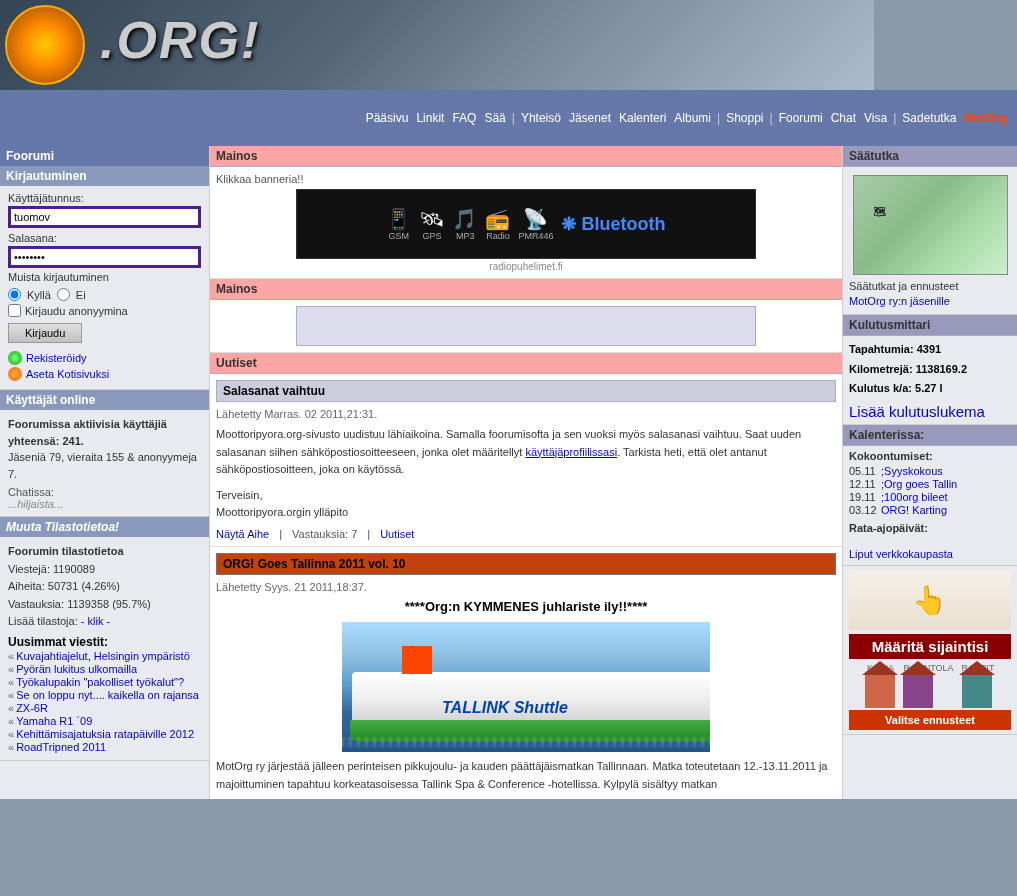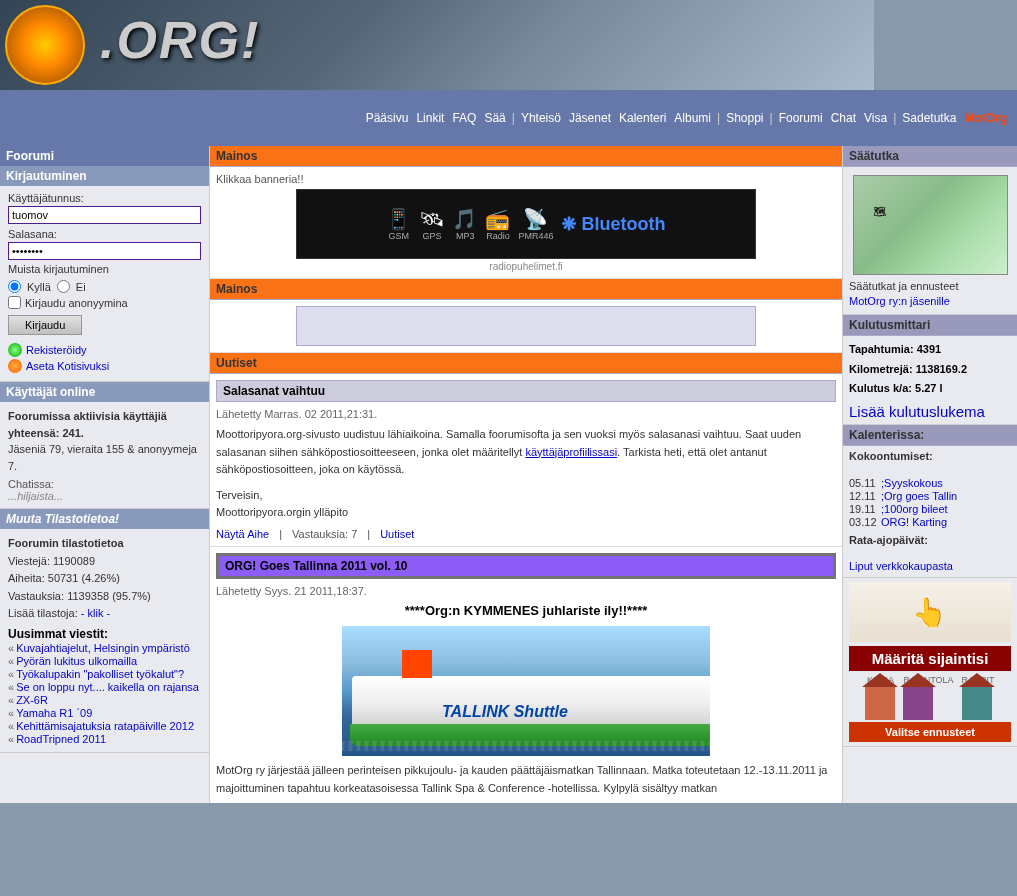--- a/index.html
+++ b/index.html
@@ -78,21 +78,21 @@
       border-bottom: 1px solid #cccccc;
     }
     .sidebar-label {
       font-size: 11px;
       color: #333;
       display: block;
       margin-bottom: 2px;
     }
     .sidebar-input {
       width: 100%;
-      border: 1px solid #4c1d95;
+      border: 3px solid #4c1d95;
       padding: 2px 3px;
       font-size: 11px;
       background: #ffffff;
     }
     .radio-group { display: flex; align-items: center; gap: 6px; margin: 3px 0; }
     .radio-group label { font-size: 11px; color: #333; }
     .checkbox-row { display: flex; align-items: center; gap: 4px; margin: 2px 0; }
     .checkbox-row label { font-size: 11px; color: #333; }
     .login-button {
       background: linear-gradient(to bottom, #e0e0e0, #c0c0c0);
@@ -139,21 +139,21 @@
     .recent-posts a::before { content: "«"; color: #666; margin-right: 2px; }
 
     
     #center {
       flex: 1;
       min-width: 0;
       background: #ffffff;
     }
 
     .center-section-title {
-      background: #f97316;
+      background: #fca5a5;
       color: #333333;
       padding: 3px 6px;
       font-weight: bold;
       font-size: 12px;
       border-bottom: 1px solid #aaaacc;
     }
 
     .ad-block {
       padding: 6px;
       border-bottom: 1px solid #dddddd;
@@ -177,21 +177,21 @@
     .news-title-bar { background: #ccccdd; padding: 3px 6px; font-weight: bold; font-size: 12px; margin-bottom: 6px; border: 1px solid #aaaacc; }
     .news-date { color: #666; font-size: 11px; margin-bottom: 6px; }
     .news-heading { font-weight: bold; font-size: 12px; margin-bottom: 8px; }
     .news-body { font-size: 11px; color: #333; line-height: 1.6; }
     .news-body a { color: #0000cc; }
     .news-body .sign { margin-top: 8px; color: #333; }
     .news-footer { margin-top: 6px; font-size: 11px; color: #555; display: flex; gap: 10px; }
     .news-footer a { color: #0000cc; text-decoration: none; }
 
     .tallin-block { padding: 6px; }
-    .tallin-title-bar { background: #8b5cf6; padding: 3px 6px; font-weight: bold; font-size: 12px; margin-bottom: 6px; border: 3px solid #737373; }
+    .tallin-title-bar { background: #c2410c; padding: 3px 6px; font-weight: bold; font-size: 12px; margin-bottom: 6px; border: 1px solid #737373; }
     .tallin-date { color: #666; font-size: 11px; margin-bottom: 6px; }
     .tallin-heading { font-weight: bold; font-size: 13px; margin-bottom: 8px; text-align: center; }
     .ship-image {
       width: 368px;
       height: 130px;
       background: linear-gradient(to bottom, #aaddff 0%, #88bbdd 30%, #5599cc 50%, #336699 70%, #225588 100%);
       margin: 0 auto 6px auto;
       display: block;
       position: relative;
       overflow: hidden;
@@ -267,21 +267,21 @@
       position: relative;
       overflow: hidden;
     }
     .map-text { font-size: 10px; color: #222; position: absolute; top: 30px; left: 20px; font-weight: bold; }
     .saatutka-desc { font-size: 11px; color: #333; line-height: 1.4; }
     .saatutka-link { color: #0000cc; text-decoration: none; font-size: 11px; }
 
     .kulutus-stat { font-size: 11px; color: #333; line-height: 1.8; }
     .kulutus-stat span { color: #000; font-weight: bold; }
     .kulutus-link { color: #0000cc; text-decoration: none; font-size: 15px; display: block; margin-top: 4px; }
-    .calendar-sub { font-size: 11px; font-weight: bold; color: #333; margin-bottom: 15px; }
+    .calendar-sub { font-size: 11px; font-weight: bold; color: #333; margin-bottom: 3px; }
     .calendar-event { font-size: 11px; color: #333; display: flex; gap: 2px; margin: 1px 0; }
     .calendar-event .date { color: #333; min-width: 30px; }
     .calendar-event .event-link { color: #0000cc; text-decoration: none; }
     .calendar-sub2 { font-size: 11px; font-weight: bold; color: #333; margin: 6px 0 3px 0; }
 
     .location-button {
       background: #880000;
       color: #ffffff;
       padding: 4px 6px;
       text-align: center;

